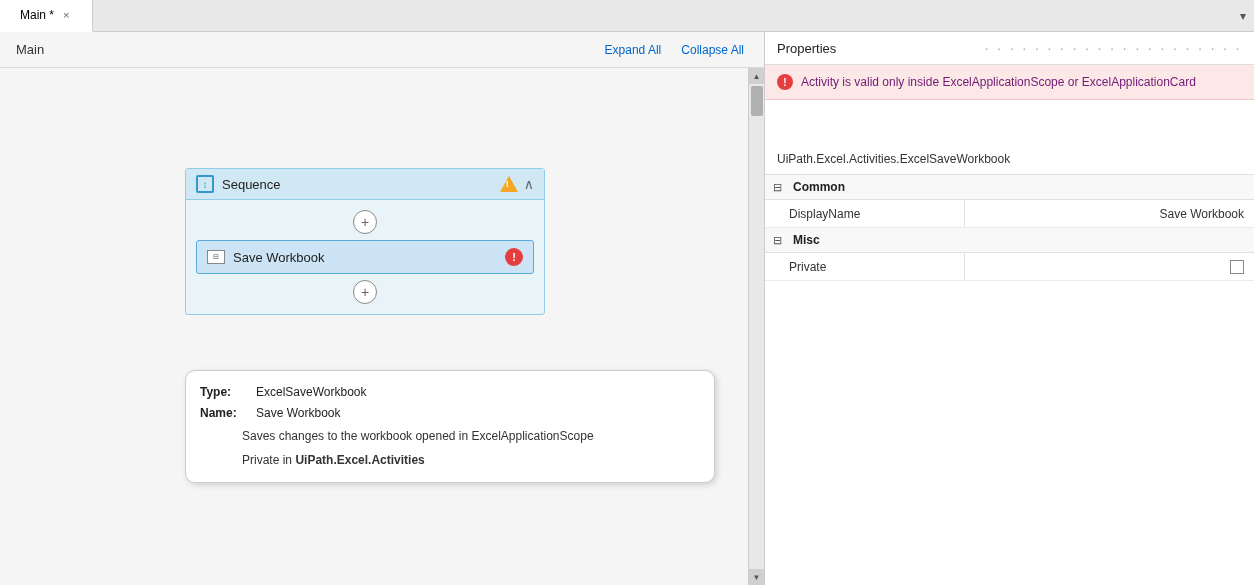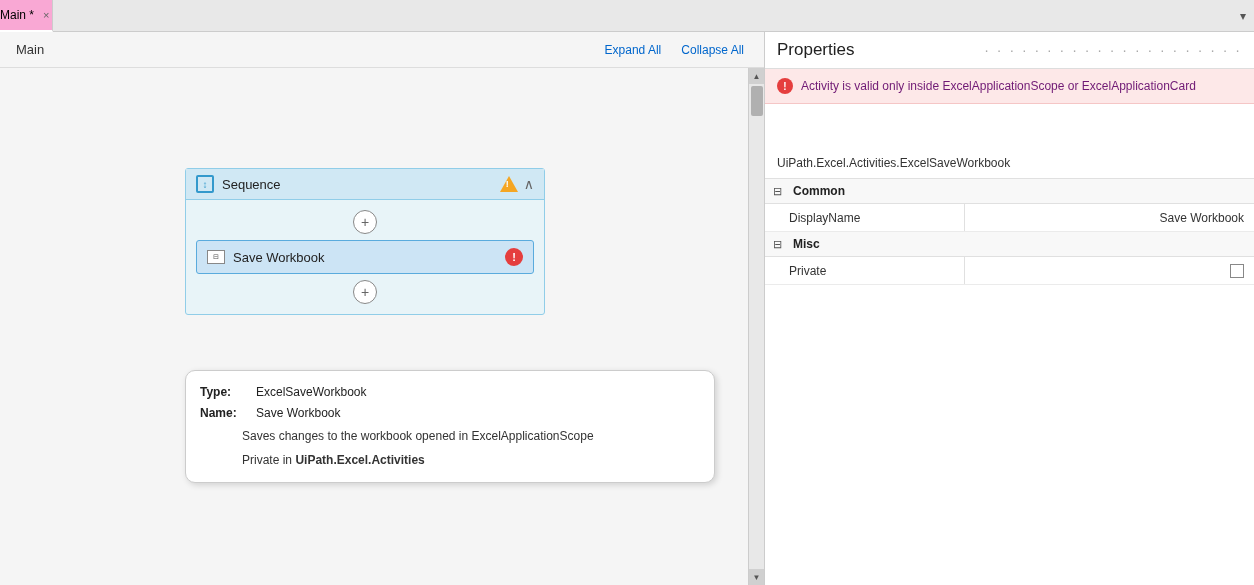--- a/index.html
+++ b/index.html
@@ -19,23 +19,23 @@
       background: #e8e8e8;
       display: flex;
       align-items: center;
       height: 32px;
       border-bottom: 1px solid #ccc;
       padding-left: 0;
     }
     .tab {
       display: flex;
       align-items: center;
-      padding: 0 0;
+      padding: 0 20px;
       height: 32px;
-      background: #f9a8d4;
+      background: #ffffff;
       border-right: 1px solid #ccc;
       border-bottom: 2px solid #fff;
       gap: 6px;
       font-size: 12px;
     }
     .tab-close {
       cursor: pointer;
       font-size: 11px;
       color: #666;
       padding: 1px 3px;
@@ -323,21 +323,21 @@
       overflow: hidden;
     }
     .properties-header {
       display: flex;
       align-items: center;
       padding: 8px 12px;
       border-bottom: 1px solid #ddd;
       gap: 8px;
     }
     .properties-title {
-      font-size: 17px;
+      font-size: 13px;
       font-weight: 500;
       color: #222;
       flex: 1;
     }
     .properties-dots {
       color: #aaa;
       letter-spacing: 2px;
       font-size: 14px;
     }
 

